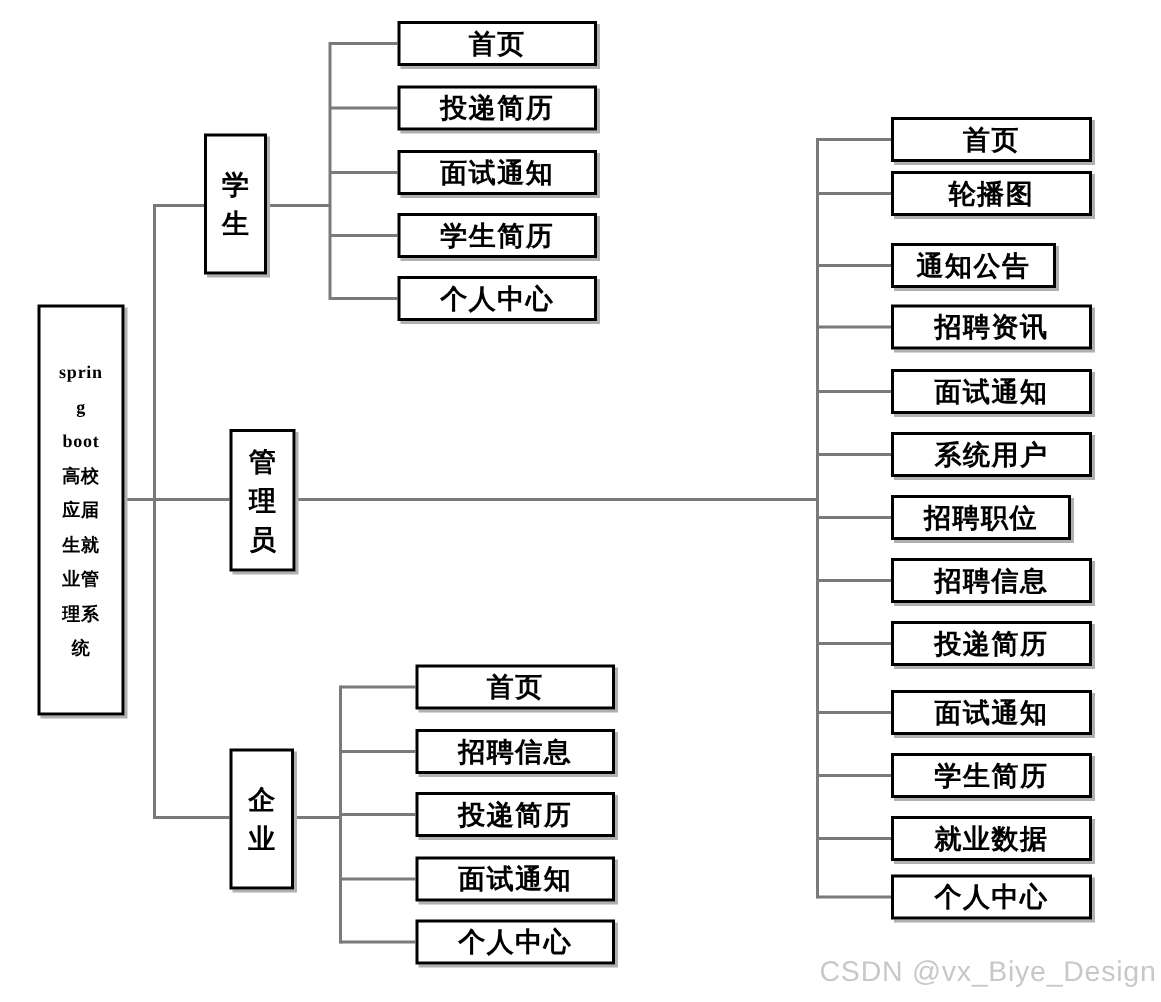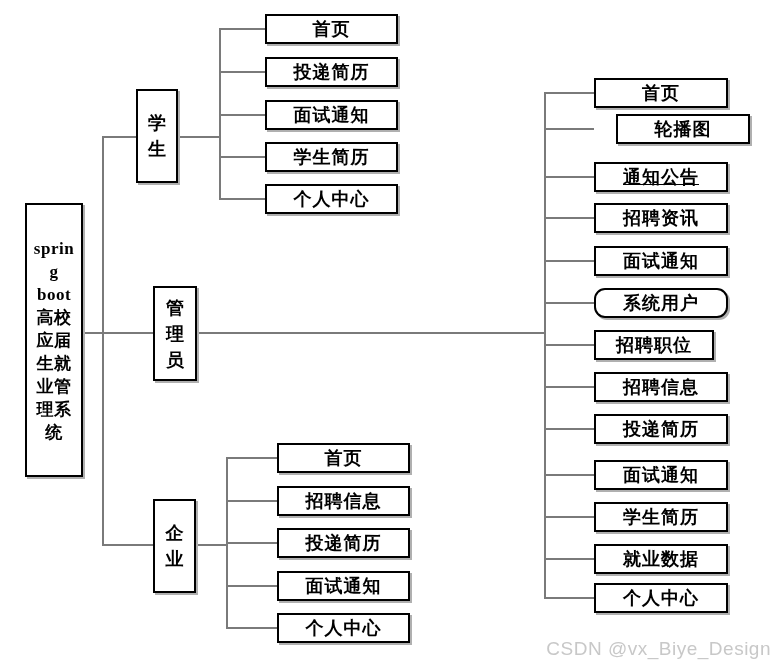--- a/index.html
+++ b/index.html
@@ -35,21 +35,21 @@
   .leaf { font-size: 18px; letter-spacing: 1px; }
 
   .vlabel {
     flex-direction: column;
     font-size: 18px;
     line-height: 26px;
   }
 
   .rootbox {
     flex-direction: column;
-    font-size: 17px;
+    font-size: 12px;
     line-height: 23px;
     letter-spacing: 0.5px;
   }
 
   .watermark {
     position: absolute;
     right: 3px;
     bottom: 8px;
     font-family: "Liberation Sans", "DejaVu Sans", sans-serif;
     font-size: 19px;
@@ -130,33 +130,33 @@
         <div>个人中心</div>
       </div>
       <div class="box vlabel" style="left: 153px; top: 286px; width: 44px; height: 95px;">
         <div>管</div>
         <div>理</div>
         <div>员</div>
       </div>
       <div class="box leaf" style="left: 594px; top: 78px; width: 134px; height: 30px;">
         <div>首页</div>
       </div>
-      <div class="box leaf" style="left: 616px; top: 114px; width: 134px; height: 30px;">
+      <div class="box leaf" style="left: 594px; top: 114px; width: 134px; height: 30px;">
         <div>轮播图</div>
       </div>
-      <div class="box leaf" style="left: 594px; top: 162px; width: 134px; height: 30px; text-decoration: underline;">
+      <div class="box leaf" style="left: 594px; top: 162px; width: 110px; height: 30px;">
         <div>通知公告</div>
       </div>
       <div class="box leaf" style="left: 594px; top: 203px; width: 134px; height: 30px; font-family: Liberation Mono, monospace;">
         <div>招聘资讯</div>
       </div>
       <div class="box leaf" style="left: 594px; top: 246px; width: 134px; height: 30px;">
         <div>面试通知</div>
       </div>
-      <div class="box leaf" style="left: 594px; top: 288px; width: 134px; height: 30px; border-radius: 11px;">
+      <div class="box leaf" style="left: 594px; top: 288px; width: 134px; height: 30px;">
         <div>系统用户</div>
       </div>
       <div class="box leaf" style="left: 594px; top: 330px; width: 120px; height: 30px;">
         <div>招聘职位</div>
       </div>
       <div class="box leaf" style="left: 594px; top: 372px; width: 134px; height: 30px;">
         <div>招聘信息</div>
       </div>
       <div class="box leaf" style="left: 594px; top: 414px; width: 134px; height: 30px;">
         <div>投递简历</div>

